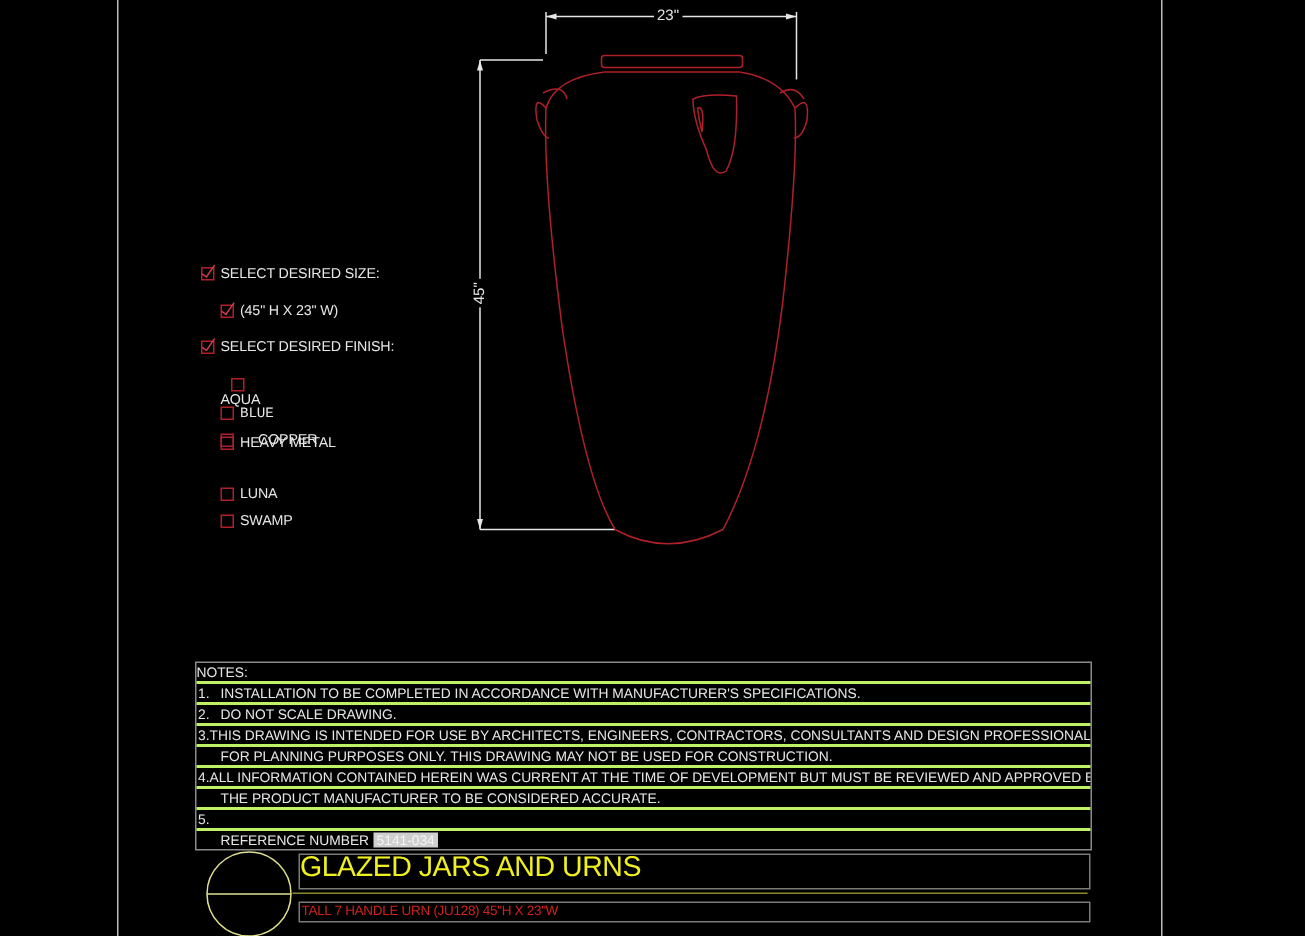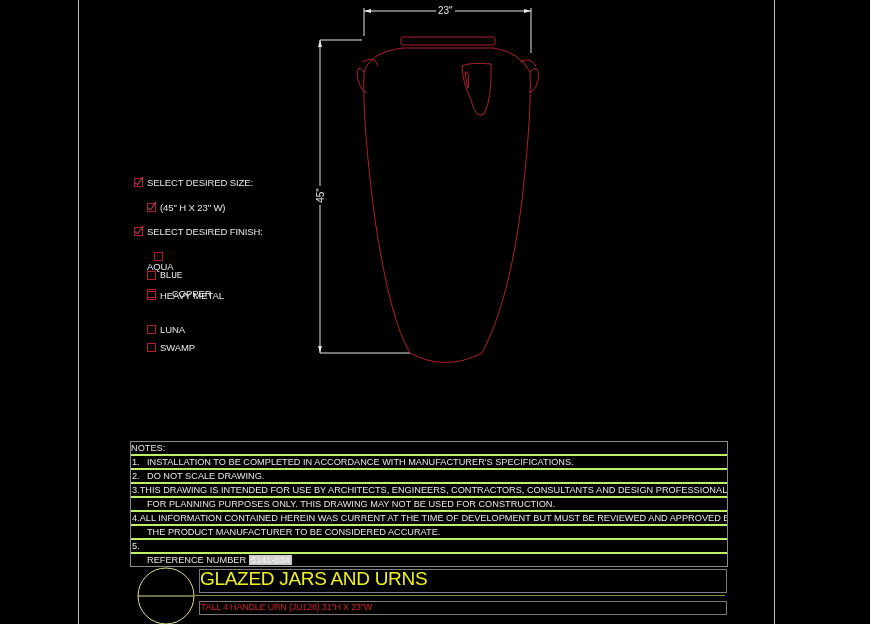--- a/index.html
+++ b/index.html
@@ -142,13 +142,13 @@
 </div>
 
 <svg width="870" height="624" style="position:absolute;left:0;top:0;">
   <circle cx="166" cy="596" r="28" fill="none" stroke="#e0e090" stroke-width="1"></circle>
   <line x1="138" y1="596" x2="194" y2="596" stroke="#e0e090" stroke-width="1"></line>
 </svg>
 <div class="yline"></div>
 <div class="title-box"></div>
 <div class="title-text">GLAZED JARS AND URNS</div>
 <div class="sub-box"></div>
-<div class="sub-text">TALL 4 HANDLE URN (JU128)  31"H X 23"W</div>
+<div class="sub-text">TALL 7 HANDLE URN (JU128)  45"H X 23"W</div>
 
 </body></html>

